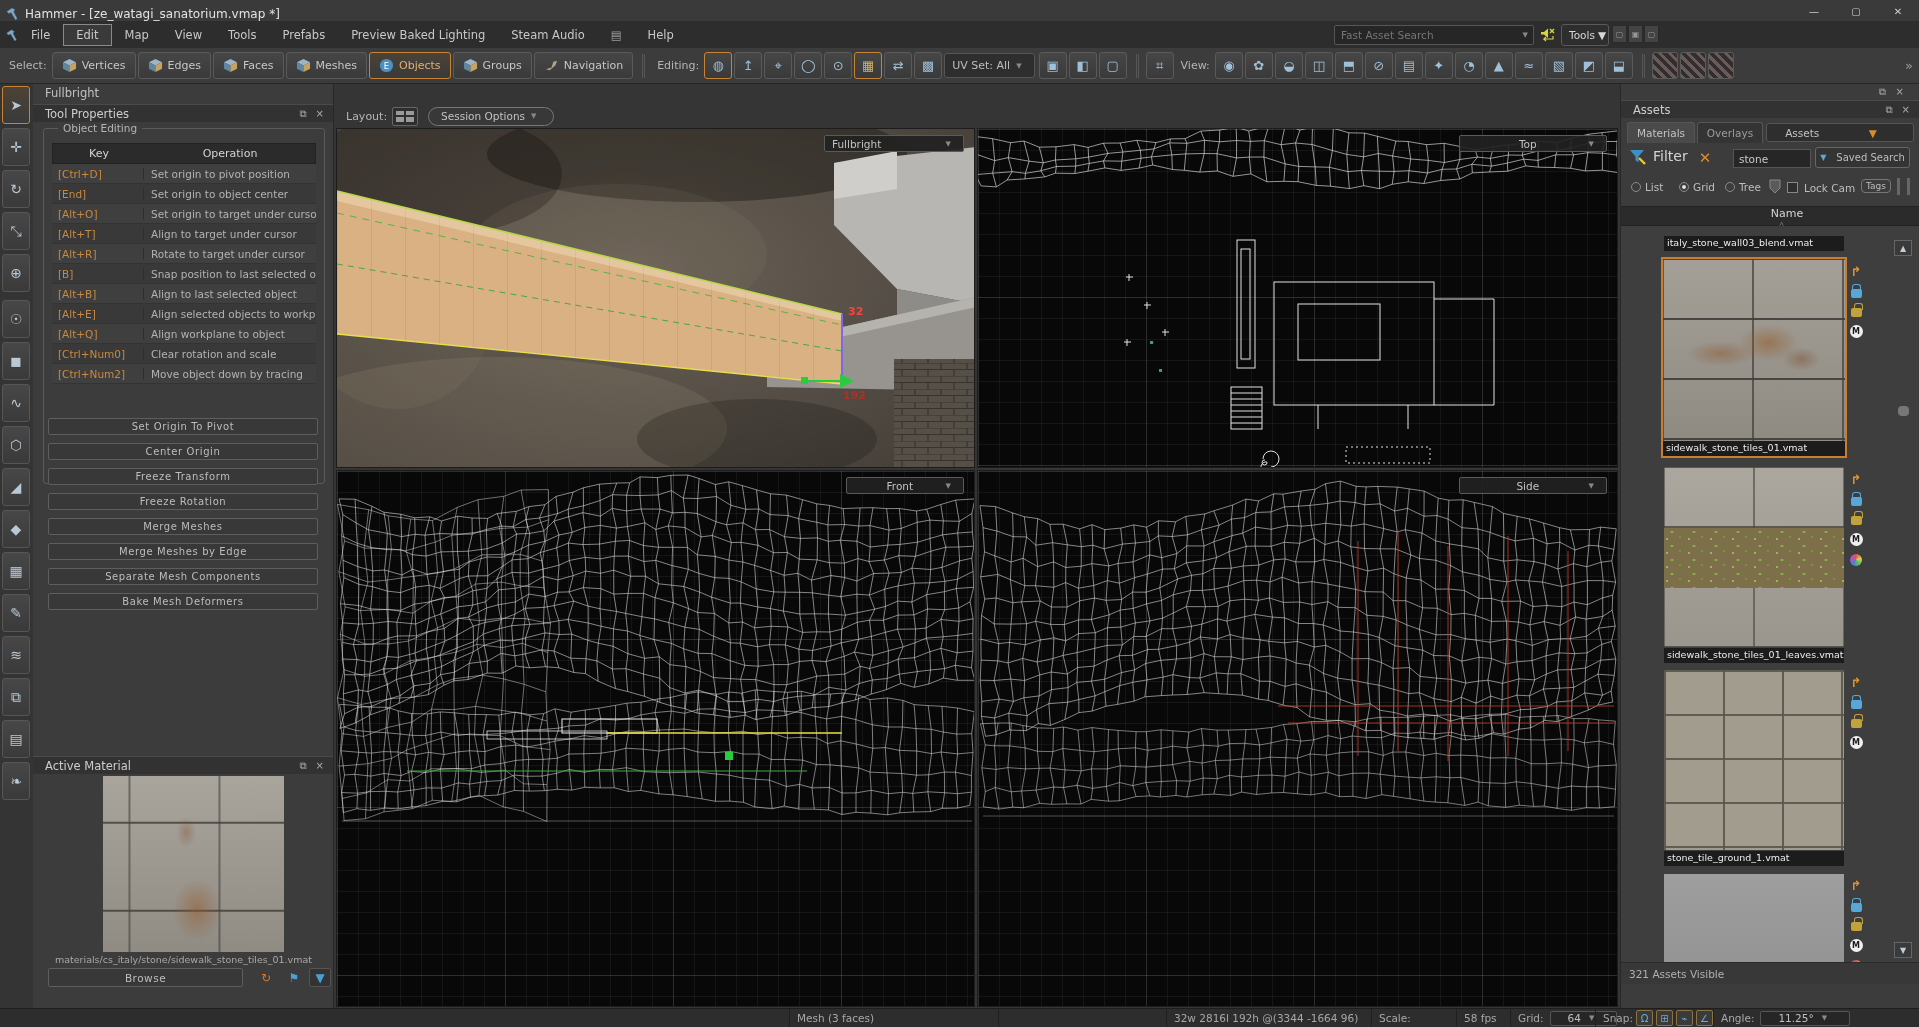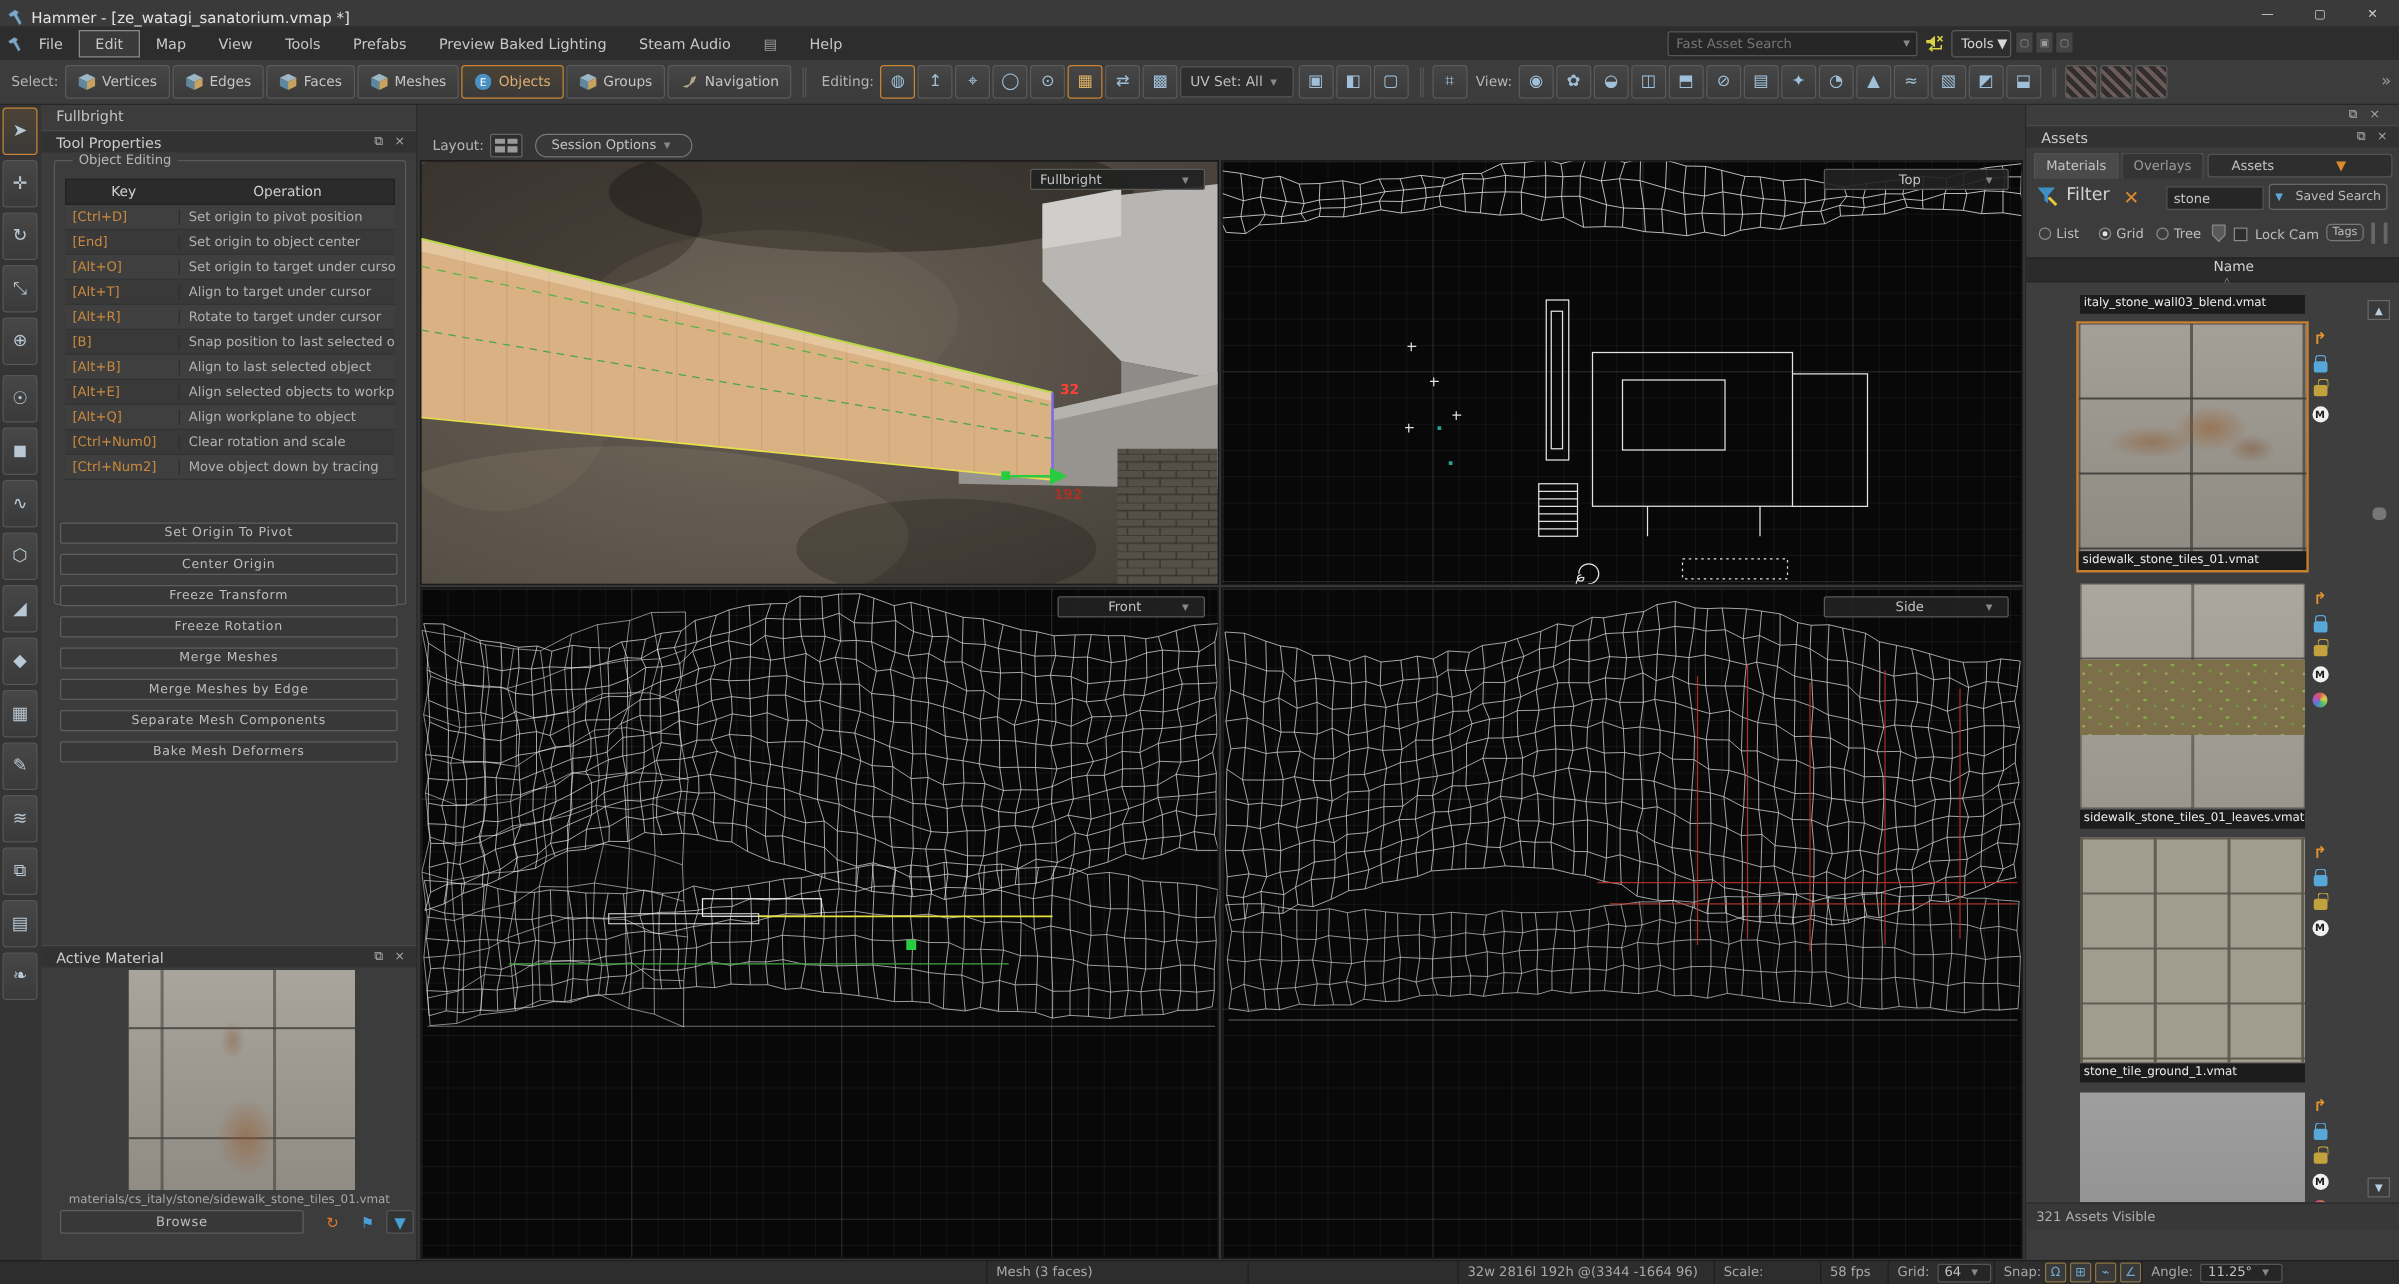--- a/index.html
+++ b/index.html
@@ -184,21 +184,21 @@
     border:1px solid #666; color:#b8cfe0; font-size:8px; display:flex; align-items:center; justify-content:center; }
   #rp-footer { position:absolute; left:0; top:878px; width:299px; height:22px; border-top:1px solid #2a2a2a;
     background:#383838; display:flex; align-items:center; }
   #rp-footer span { margin-left:8px; color:#b0b0b0; font-size:10.5px; }
 
   
   #statusbar { position:absolute; left:0; top:1008px; width:1919px; height:19px; background:#2d2d2d;
     border-top:1px solid #1e1e1e; display:flex; color:#a8a8a8; font-size:10.5px; }
   .seg { height:100%; display:flex; align-items:center; padding-left:7px; border-left:1px solid #1f1f1f; }
   .mini-dd { display:inline-flex; align-items:center; justify-content:space-between; background:#262626;
-    border:1px solid #555; border-radius:2px; padding:0 5px; height:15px; gap:8px; margin-left:6px; color:#c0c0c0; }
+    border:1px solid #555; border-radius:2px; padding:0 17px; height:15px; gap:8px; margin-left:6px; color:#c0c0c0; }
   .snapico { width:22px; height:16px; margin-left:3px; background:#3a3a3a; border:1px solid #8a7443;
     border-radius:2px; color:#6fa8cf; font-size:10px; display:flex; align-items:center; justify-content:center; }
   .checkbox { width:11px; height:11px; border:1px solid #888; background:#2e2e2e; display:inline-block; }
 </style>
 </head>
 <body>
 
 <svg width="0" height="0" style="position:absolute">
   <symbol id="cube" viewBox="0 0 16 16">
     <polygon points="8,1 15,4.5 8,8 1,4.5" fill="#9db6c6"></polygon>

